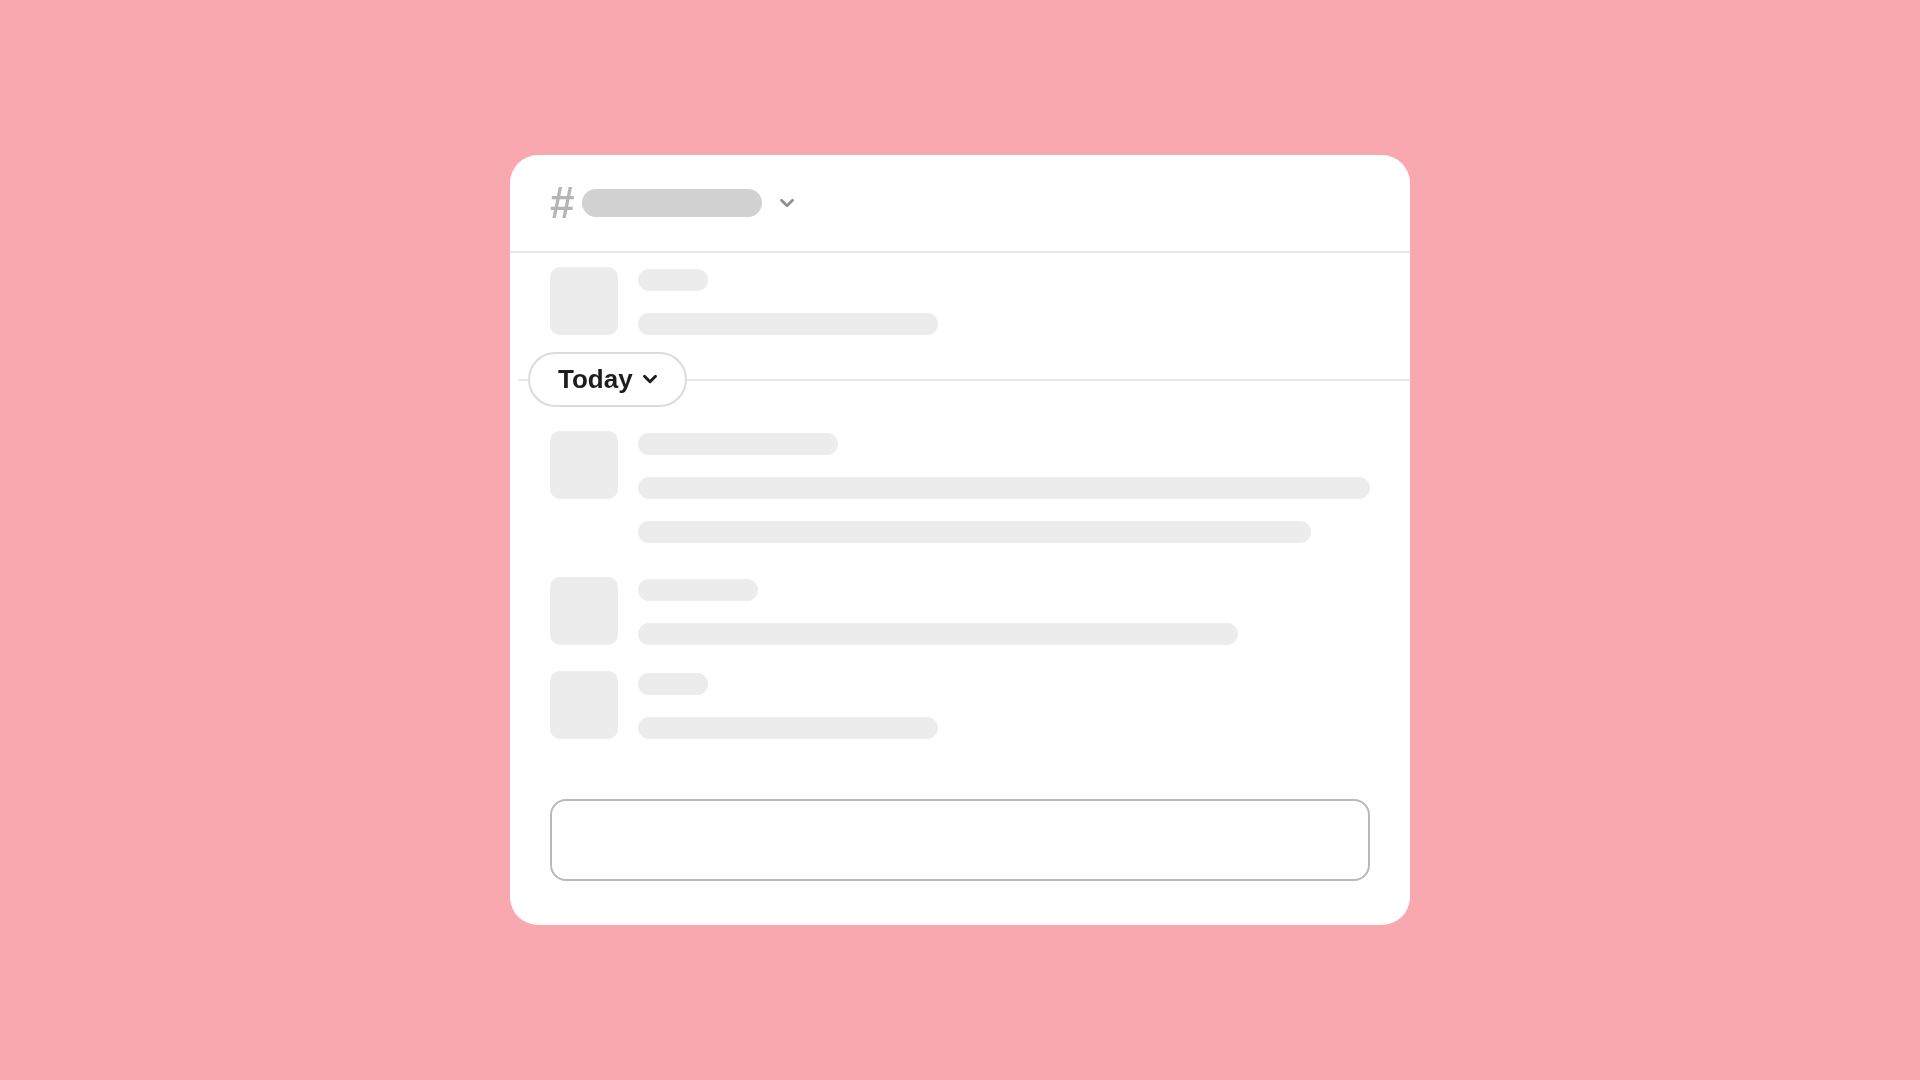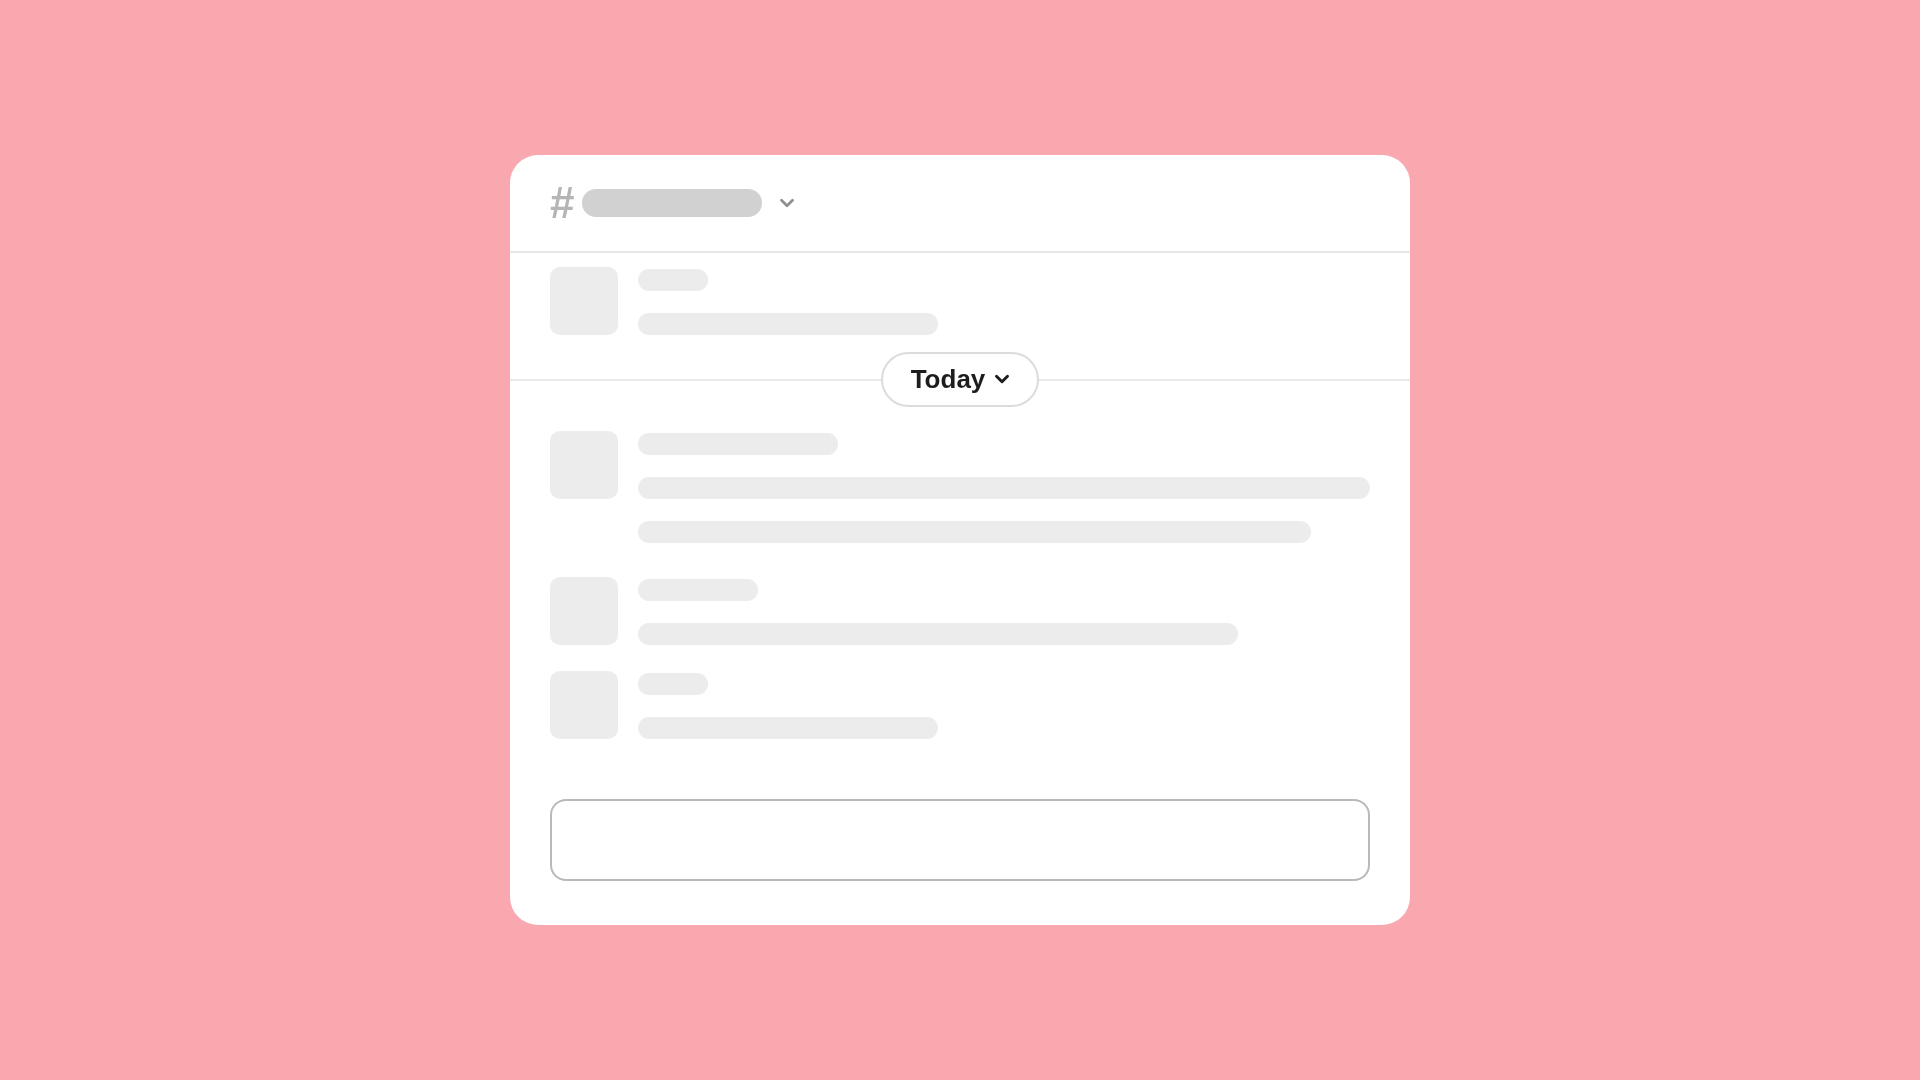--- a/index.html
+++ b/index.html
@@ -70,22 +70,23 @@
     border-radius: 11px;
     height: 22px;
     margin-bottom: 22px;
   }
   .line:last-child { margin-bottom: 0; }
   .divider-wrap {
     position: relative;
     height: 60px;
     display: flex;
     align-items: center;
-    justify-content: center;
-    margin: 6px 0 14px 0;
+    justify-content: flex-start;
+    margin: 6px 0 14px 8px;
+    padding-left: 10px;
   }
   .divider-line {
     position: absolute;
     left: 0; right: 0;
     top: 50%;
     height: 2px;
     background: #e9e9e9;
   }
   .divider-pill {
     position: relative;

